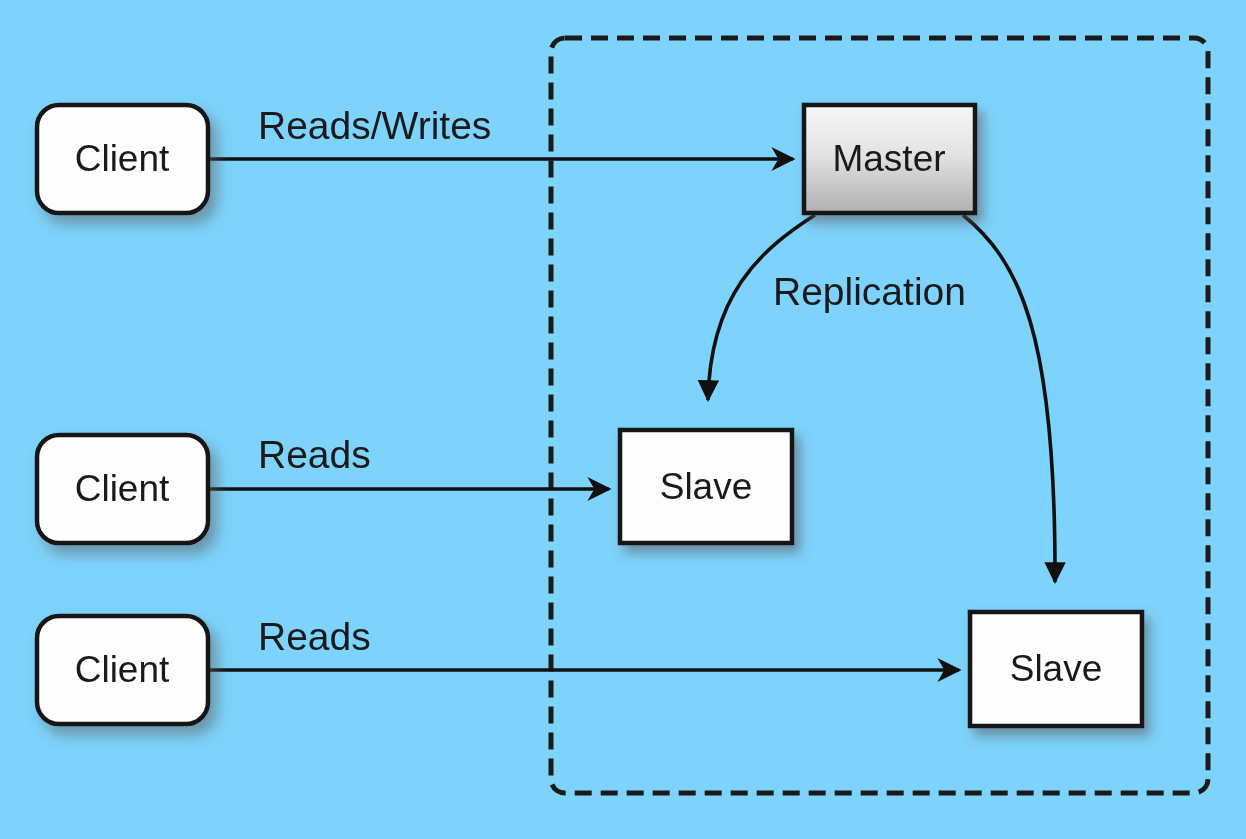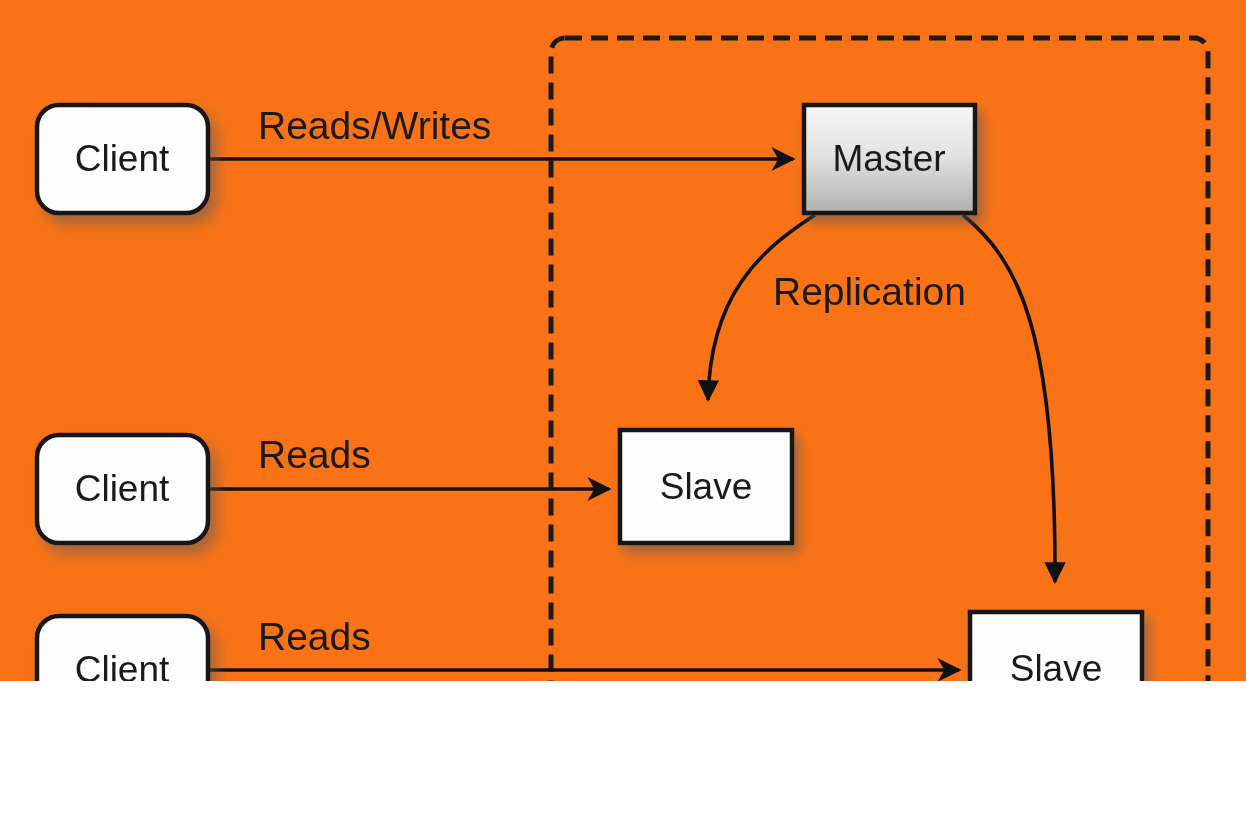--- a/index.html
+++ b/index.html
@@ -6,22 +6,22 @@
     margin: 0;
     padding: 0;
     background: #ffffff;
   }
   body {
     font-family: "Liberation Sans", sans-serif;
   }
   #stage {
     position: relative;
     width: 1246px;
-    height: 681px;
-    background: #f97316;
+    height: 839px;
+    background: #7dd3fc;
     overflow: hidden;
   }
   #diagram-svg {
     position: absolute;
     left: 0;
     top: 0;
     width: 1246px;
     height: 839px;
   }
   .node-label {

